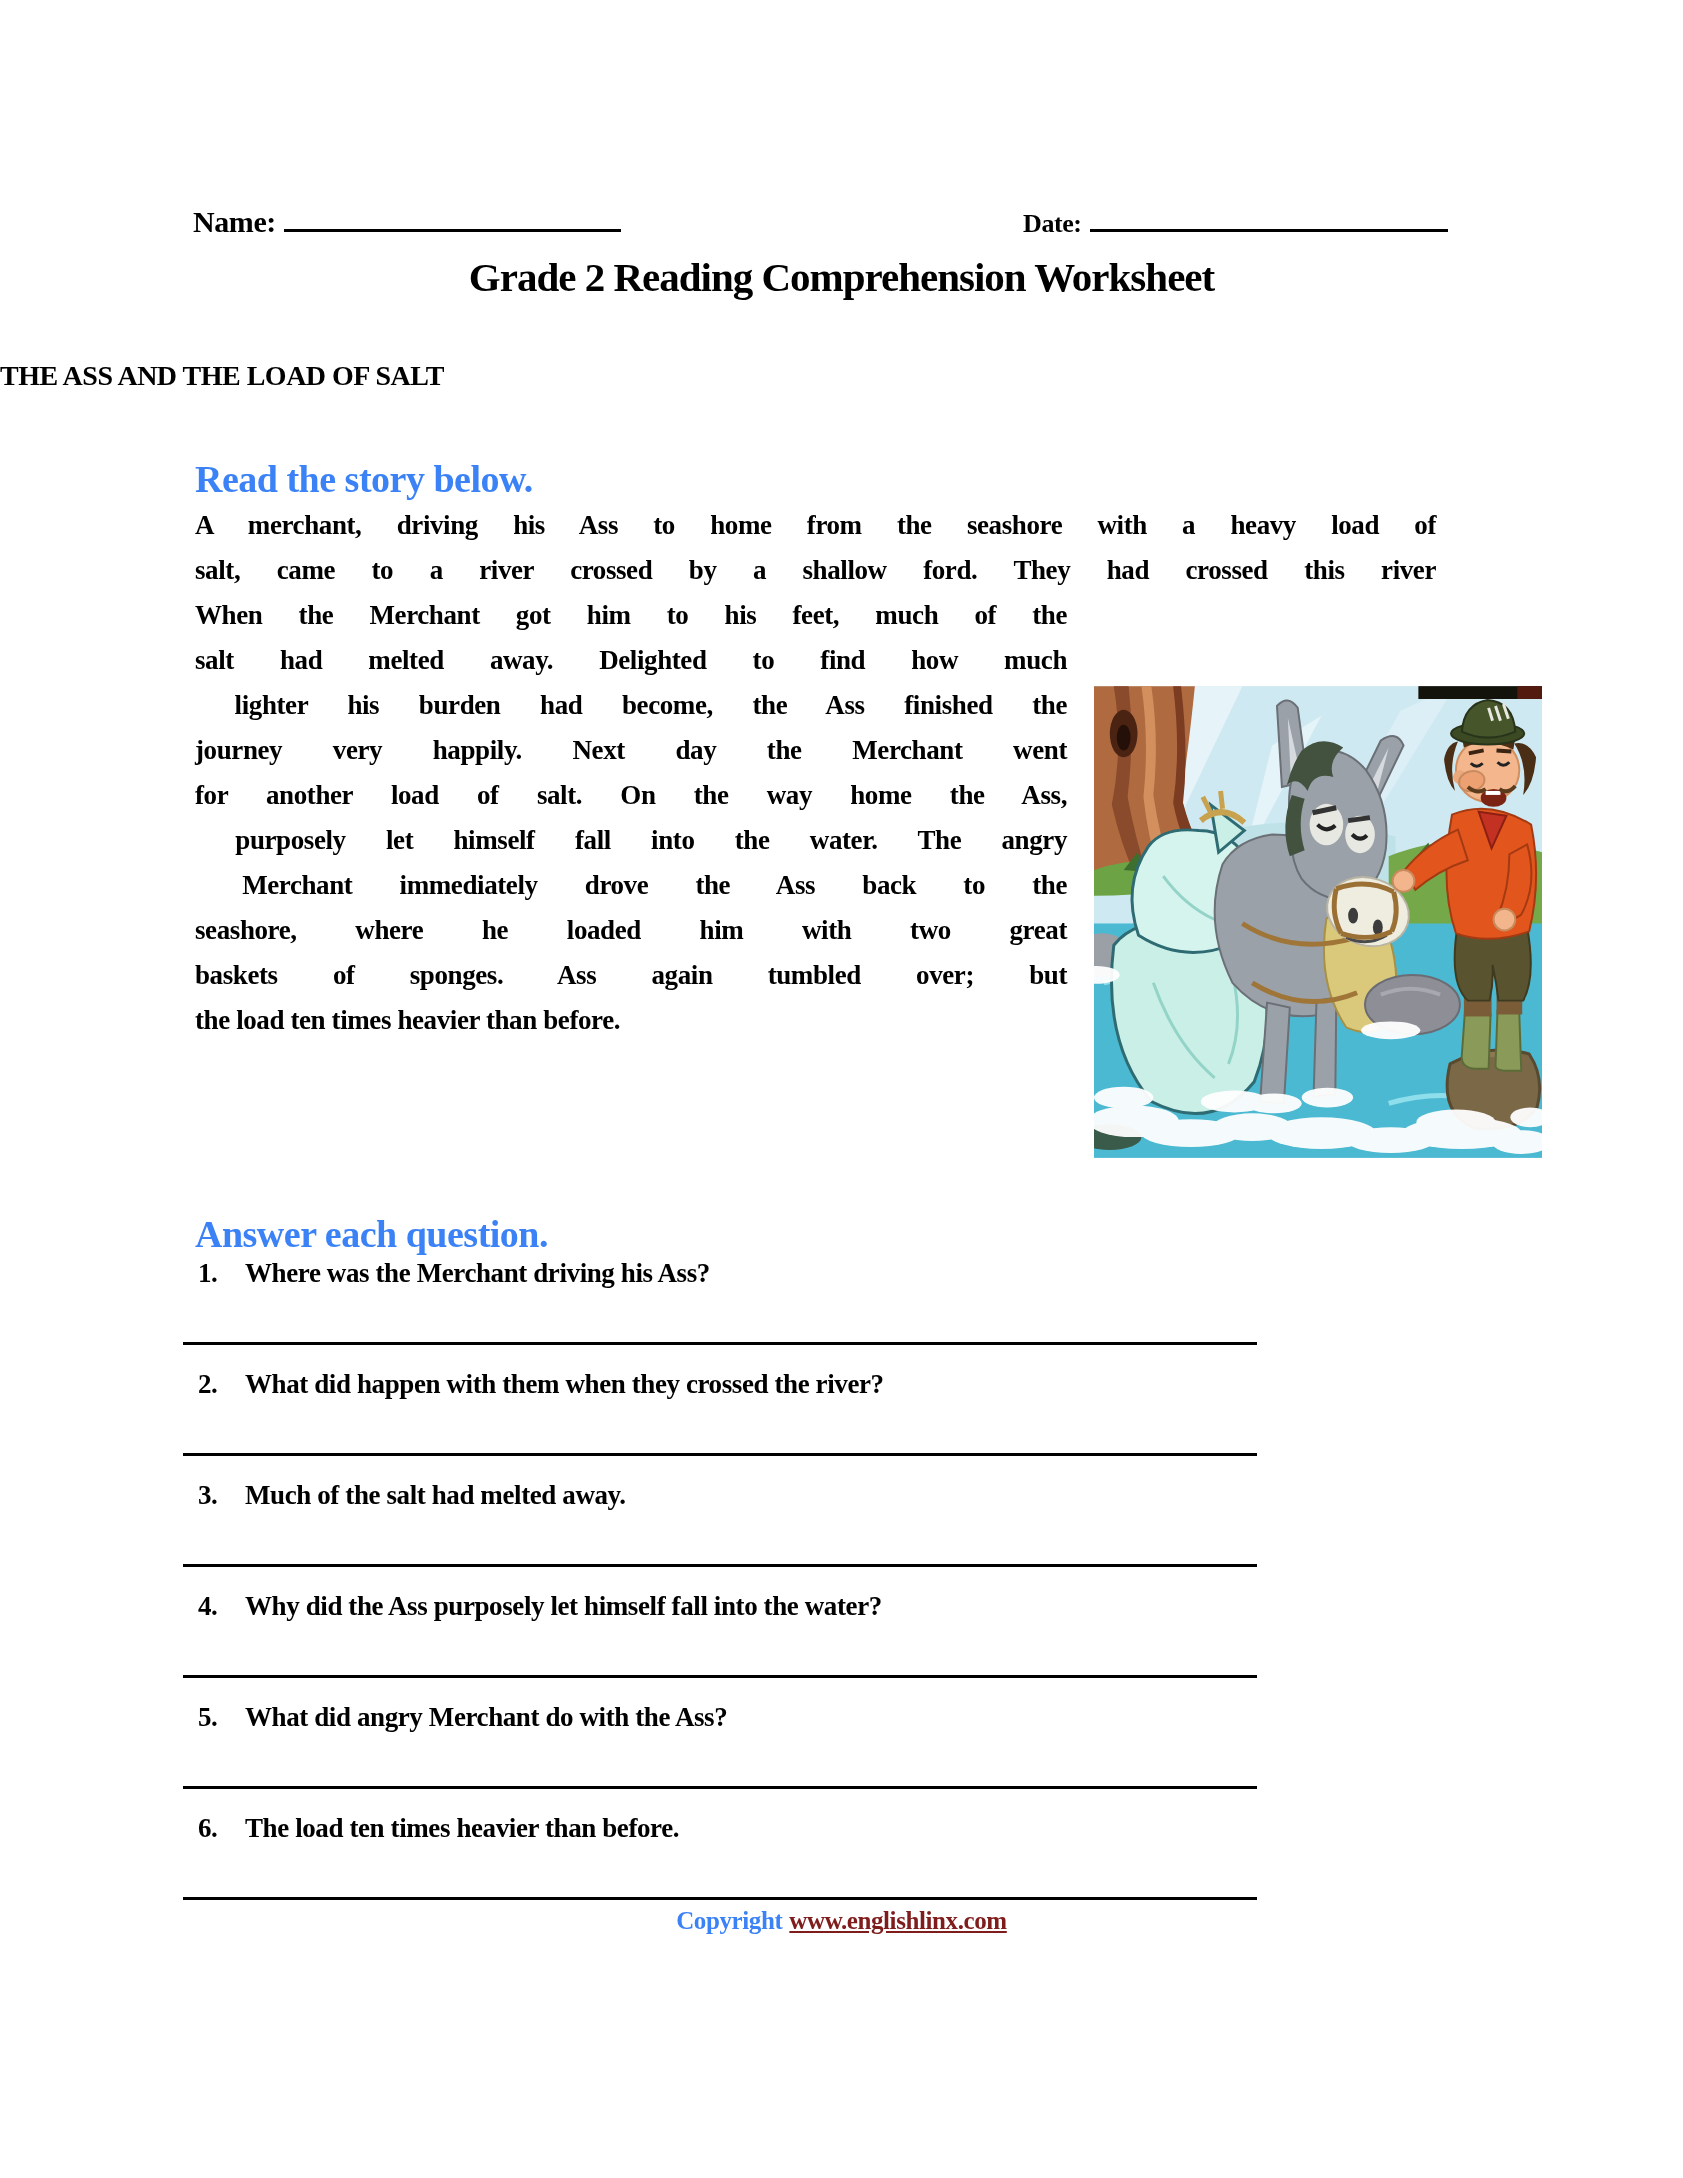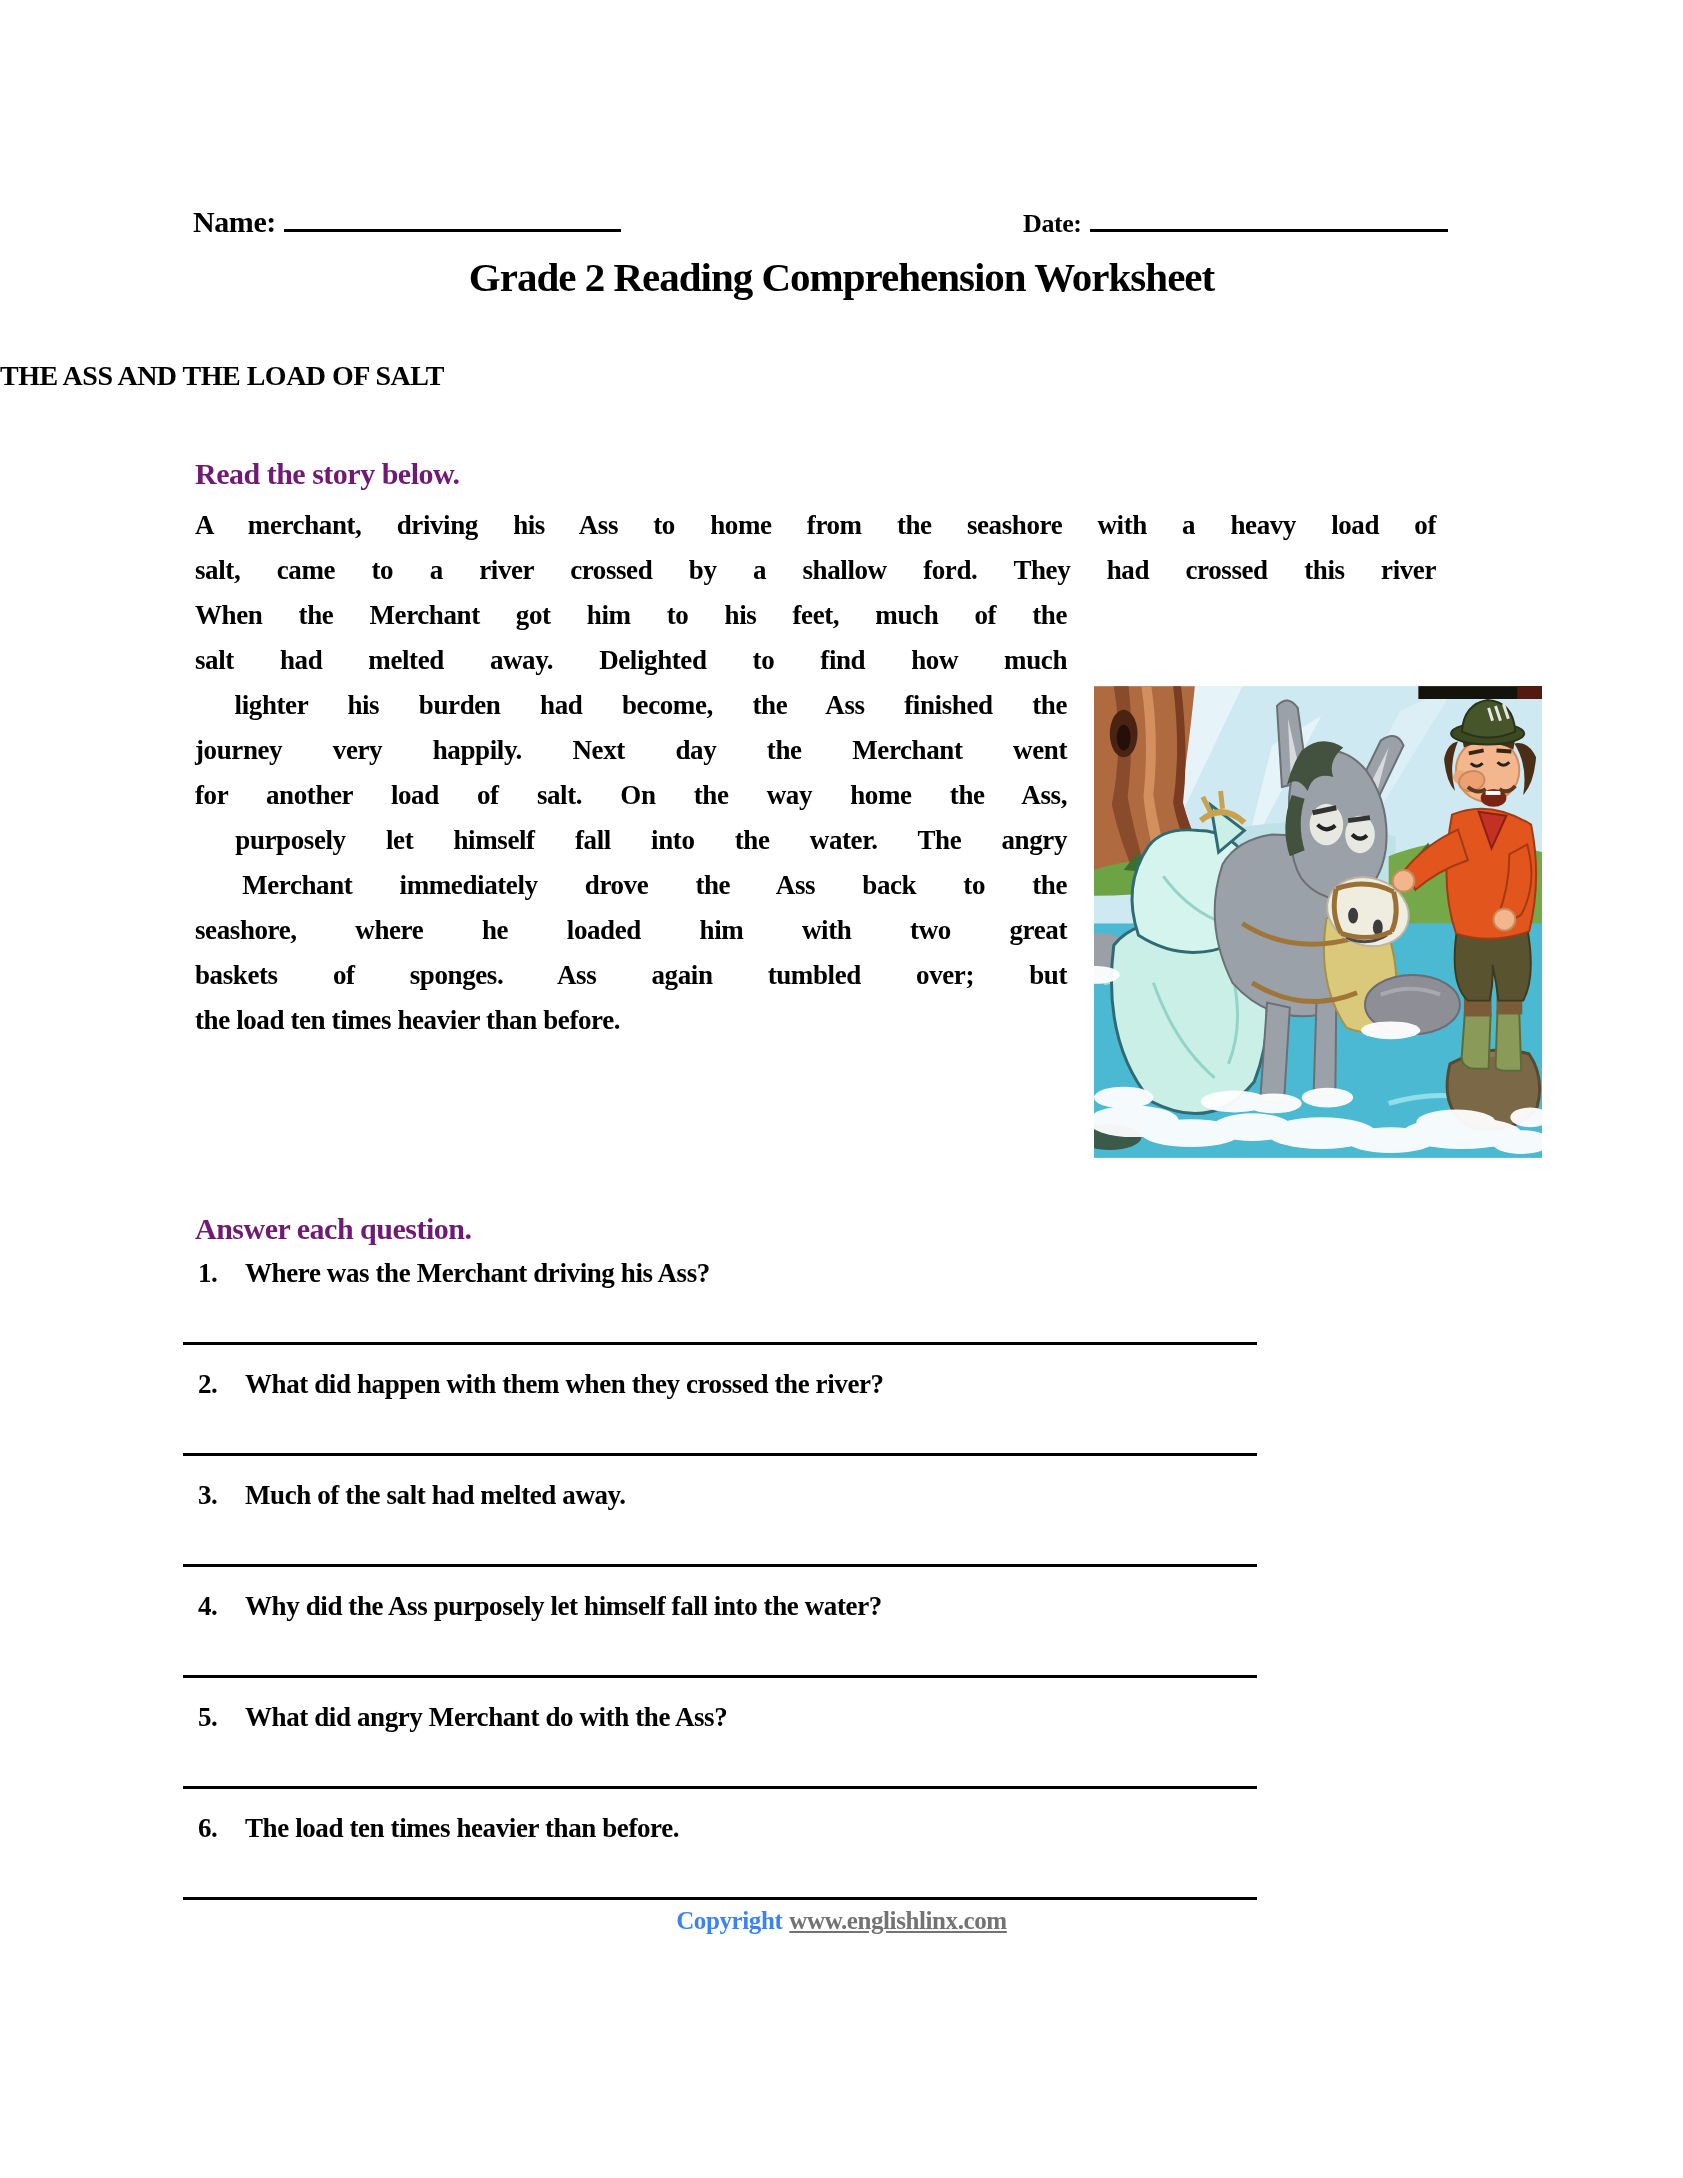--- a/index.html
+++ b/index.html
@@ -10,42 +10,42 @@
   }
   .name-field{position:absolute;left:193px;top:201px;font-size:30px;}
   .date-field{position:absolute;left:1023px;top:201px;font-size:26px;}
   .blank{display:inline-block;border-bottom:3px solid #000;height:28px;vertical-align:baseline;margin-left:8px;}
   .blank.name-blank{width:337px;}
   .blank.date-blank{width:358px;}
 
   .title{position:absolute;left:0;top:253px;width:100%;text-align:center;font-size:41px;letter-spacing:-1px;}
   .subtitle{position:absolute;left:0;top:360px;width:100%;font-size:28px;letter-spacing:-0.5px;}
 
-  .section-heading{position:absolute;font-size:30px;color:#701a75;letter-spacing:-0.5px;}
+  .section-heading{position:absolute;font-size:38px;color:#3b82f6;letter-spacing:-0.5px;}
   #read-heading{left:195px;top:457px;}
   #answer-heading{left:195px;top:1212px;}
 
   .story{position:absolute;left:195px;top:503px;width:1241px;font-size:27px;}
   .story-line{height:45px;line-height:45px;text-align:justify;text-align-last:justify;white-space:pre-wrap;}
   .story-wrapped{width:872px;}
   .story-line.last{text-align-last:left;}
 
   .illustration{position:absolute;left:1094px;top:686px;width:448px;height:472px;}
   .illustration svg{display:block;width:100%;height:100%;}
 
   .questions{position:absolute;left:183px;top:1255px;width:1074px;}
   .q-block{position:relative;height:111px;}
   .q-row{display:flex;padding-left:15px;font-size:27px;line-height:36px;}
   .q-num{width:47px;flex:none;}
   .q-text{flex:1;}
   .answer-line{position:absolute;left:0;right:0;top:87px;height:0;border-bottom:3px solid #000;}
 
   .footer{position:absolute;left:0;top:1907px;width:100%;text-align:center;font-size:25px;}
   .footer .copy-label{color:#3b82f6;}
-  .footer a{color:#737373;text-decoration:underline;margin-left:7px;margin-top:19px;}
+  .footer a{color:#7f1d1d;text-decoration:underline;margin-left:7px;margin-top:19px;}
 </style>
 </head>
 <body>
 
 <div class="page">
 
   <div class="name-field">
     <span>Name:</span><span class="blank name-blank"></span>
   </div>
   <div class="date-field">

